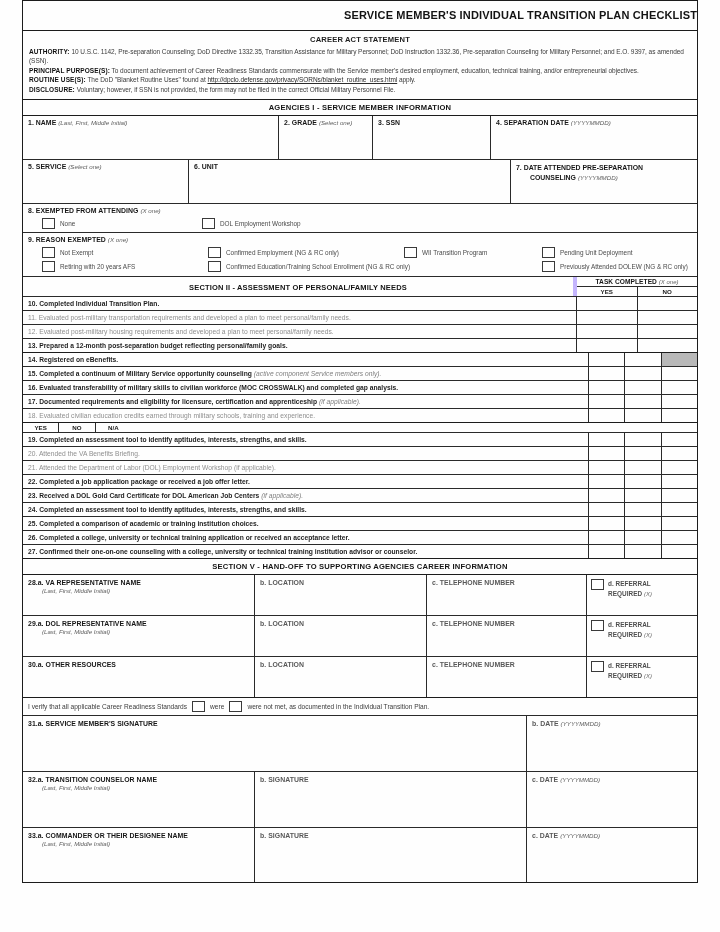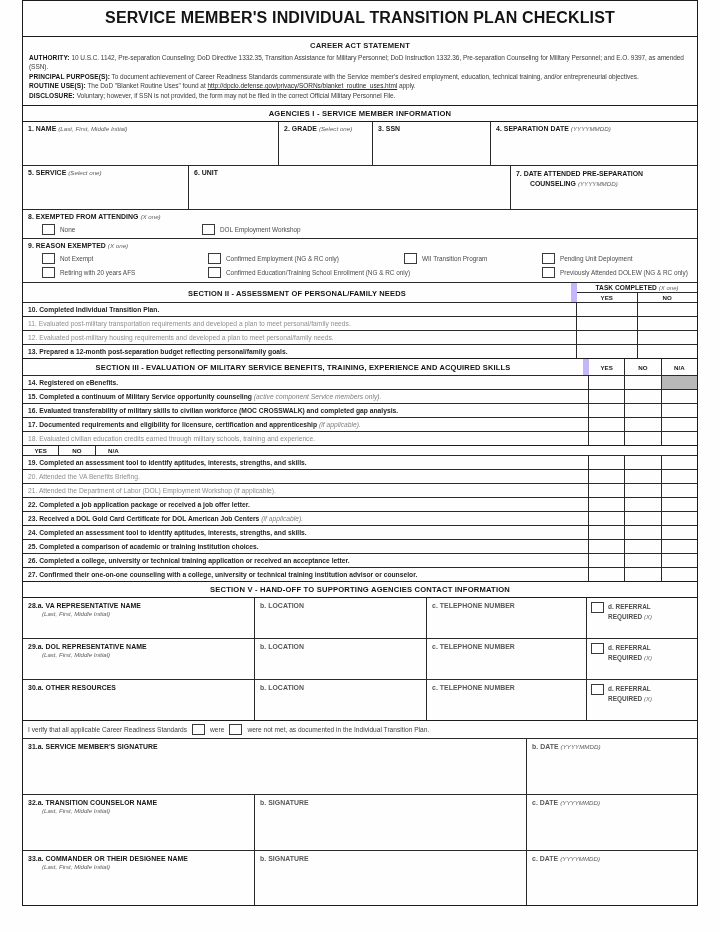--- a/index.html
+++ b/index.html
@@ -31,22 +31,22 @@
     padding-top: 17px;
     padding-bottom: 4px;
   }
   .form-wrap {
     margin: 0 22px;
     border: 1.6px solid #1c1c1c;
     box-sizing: border-box;
   }
   .title-band {
     border-bottom: 1.6px solid #1c1c1c;
-    text-align: center;
-    font-size: 16px;
+    text-align: right;
+    font-size: 11px;
     font-weight: bold;
     letter-spacing: 0.15px;
     padding: 8px 0 9px 0;
     color: #141414;
   }
   
   .privacy {
     border-bottom: 1.4px solid #1c1c1c;
     padding: 4px 6px 5px 6px;
   }
@@ -142,21 +142,21 @@
   .opt { display: flex; align-items: flex-start; }
   
   .task-head { display: flex; border-bottom: 1px solid #2a2a2a; }
   .task-head-left {
     flex: 1 1 auto;
     text-align: center;
     font-size: 7.5px;
     font-weight: bold;
     letter-spacing: 0.15px;
     padding: 4px 2px 3px 2px;
-    border-right: 6px solid #c4b5fd;
+    border-right: 4px solid #c4b5fd;
     color: #141414;
     display: flex;
     align-items: center;
     justify-content: center;
   }
   .tc-wrap { width: 120px; flex: 0 0 120px; box-sizing: border-box; }
   .tc-title {
     text-align: center;
     font-size: 6.6px;
     font-weight: bold;
@@ -402,30 +402,20 @@
       </div>
       <div class="item-row">
         <div class="item-txt"><b>13.</b> <b>Prepared a 12-month post-separation budget reflecting personal/family goals.</b></div>
         <div class="ans-wrap">
           <div class="ans-cell"></div>
           <div class="ans-cell"></div>
         </div>
       </div>
     </div>
 
-    <div class="task-head">
-      <div class="task-head-left">SECTION III - EVALUATION OF MILITARY SERVICE BENEFITS, TRAINING, EXPERIENCE AND ACQUIRED SKILLS</div>
-      <div class="tc-wrap3">
-        <div class="tc-cols" style="height:100%;">
-          <div class="tc-col" style="display:flex;align-items:center;justify-content:center;">YES</div>
-          <div class="tc-col" style="display:flex;align-items:center;justify-content:center;">NO</div>
-          <div class="tc-col" style="display:flex;align-items:center;justify-content:center;">N/A</div>
-        </div>
-      </div>
-    </div>
 
     <div style="border-bottom:1.4px solid #1c1c1c;">
       <div class="item-row">
         <div class="item-txt"><b>14.</b> <b>Registered on eBenefits.</b></div>
         <div class="ans-wrap3">
           <div class="ans-cell"></div>
           <div class="ans-cell"></div>
           <div class="ans-cell shaded"></div>
         </div>
       </div>
@@ -541,21 +531,21 @@
       <div class="item-row">
         <div class="item-txt"><b>27.</b> <b>Confirmed their one-on-one counseling with a college, university or technical training institution advisor or counselor.</b></div>
         <div class="ans-wrap3">
           <div class="ans-cell"></div>
           <div class="ans-cell"></div>
           <div class="ans-cell"></div>
         </div>
       </div>
     </div>
 
-    <div class="sec-bar" style="border-top:none;">SECTION V - HAND-OFF TO SUPPORTING AGENCIES CONTACT INFORMATION</div>
+    <div class="sec-bar" style="border-top:none;">SECTION V - HAND-OFF TO SUPPORTING AGENCIES CAREER INFORMATION</div>
 
     <div style="border-bottom:1.4px solid #1c1c1c;">
       <div class="sv-row">
         <div class="sv-name">
           <div class="lab">28.a.  VA REPRESENTATIVE NAME</div>
           <div class="sub-note">(Last, First, Middle Initial)</div>
         </div>
         <div class="sv-loc">
           <div class="lab gray-lab">b.  LOCATION</div>
         </div>

